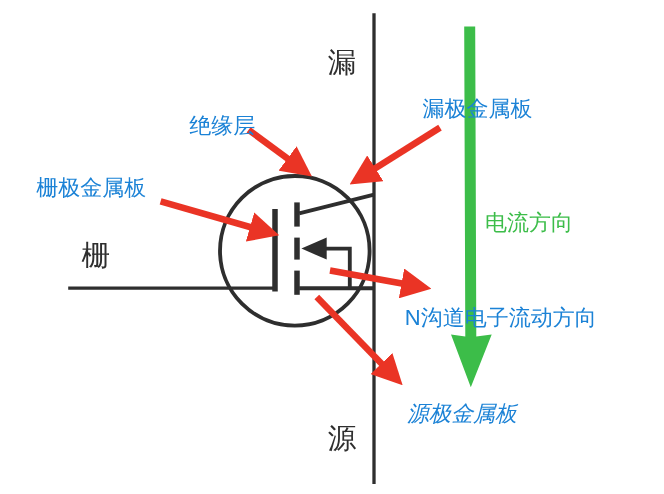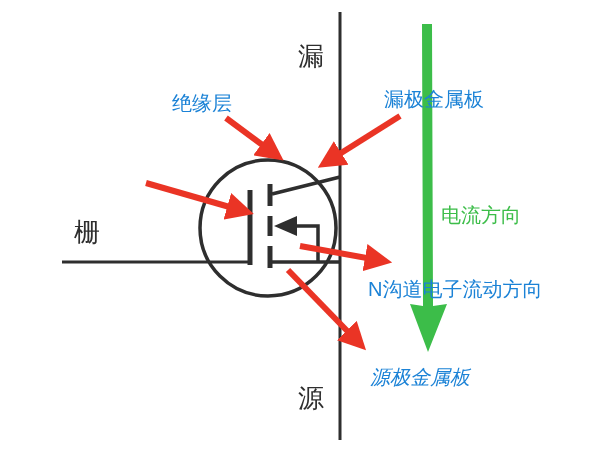--- a/index.html
+++ b/index.html
@@ -59,20 +59,21 @@
     <line x1="300" y1="246" x2="378" y2="260" stroke="#ea3425" stroke-width="6" marker-end="url(#redhead)"></line>
     <line x1="288" y1="270" x2="356" y2="340" stroke="#ea3425" stroke-width="6" marker-end="url(#redhead)"></line>
 
     <polygon points="422,24 432,24 433,306 447,304 428,352 410,304 423,306" fill="#3cbd49"></polygon>
   </svg>
 
   <div class="label label-black" style="left:298px;top:42px;">漏</div>
   <div class="label label-black" style="left:74px;top:218px;">栅</div>
   <div class="label label-black" style="left:298px;top:384px;">源</div>
 
-  <div class="label label-blue" style="left:172px;top:92px;">绝缘层</div>
+  <div class="label label-blue" style="left:172px;top:104px;">绝缘层</div>
   <div class="label label-blue" style="left:360px;top:88px;margin-left:24px;">漏极金属板</div>
+  <div class="label label-blue" style="left:33px;top:160px;">栅极金属板</div>
   <div class="label label-blue" style="left:368px;top:278px;text-align:right;">N沟道电子流动方向</div>
   <div class="label label-blue" style="left:370px;top:366px;font-style:italic;">源极金属板</div>
 
-  <div class="label label-green" style="left:441px;top:204px;">电流方向</div>
+  <div class="label label-green" style="left:441px;top:192px;">电流方向</div>
 
 </div>
 
 </body></html>

